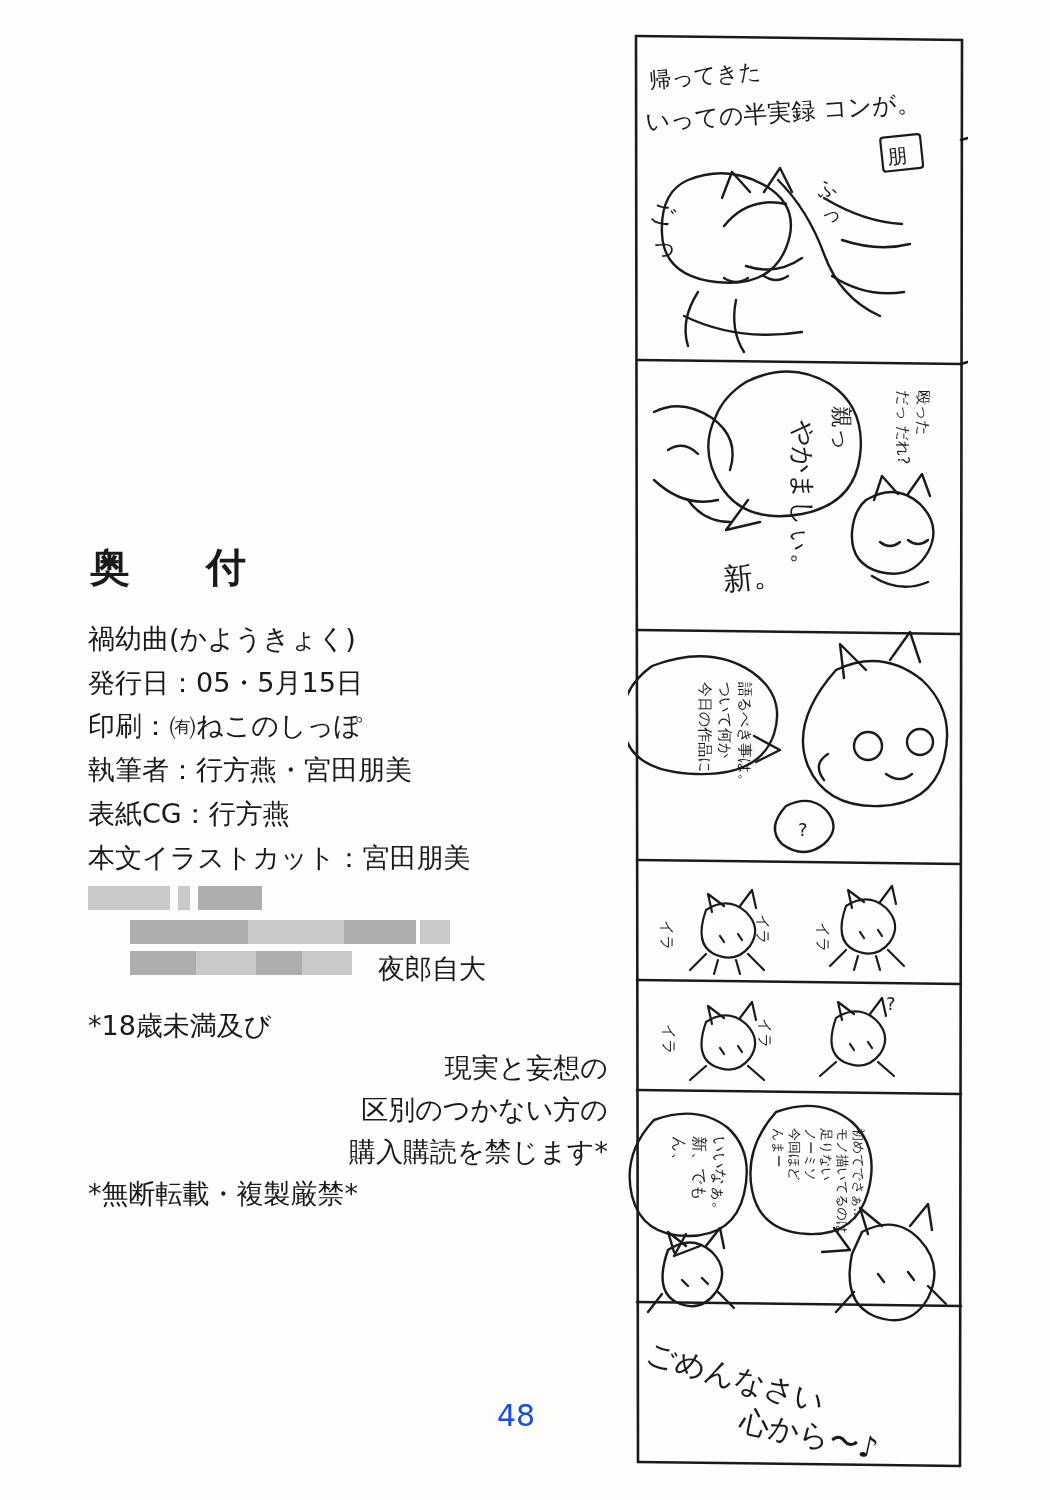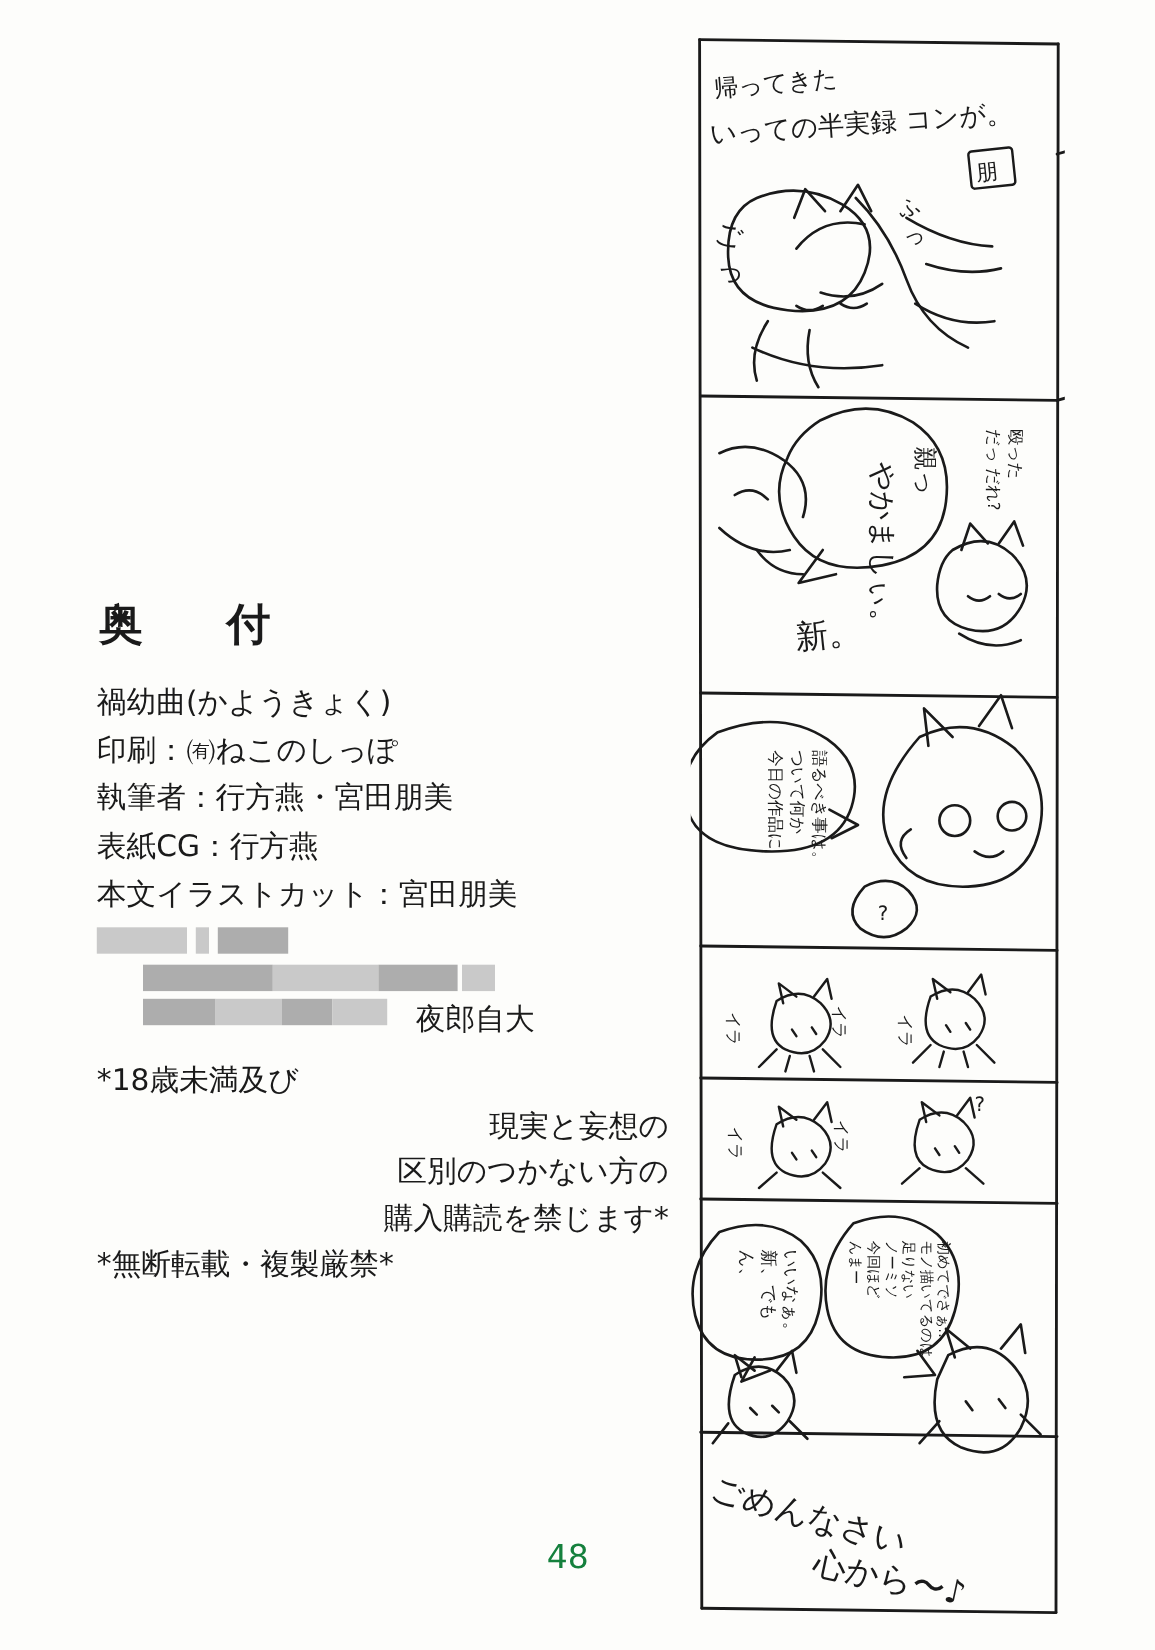--- a/index.html
+++ b/index.html
@@ -76,21 +76,21 @@
   }
   .notice div { white-space: nowrap; }
   .notice .ind { padding-left: 22px; text-align: right; }
 
   .page-number {
     position: absolute;
     left: 497px;
     top: 1398px;
     font-size: 30px;
     font-family: "DejaVu Sans", sans-serif;
-    color: #15803d;
+    color: #1d4ed8;
   }
 
   
   .strip {
     position: absolute;
     left: 628px;
     top: 30px;
     width: 340px;
     height: 1440px;
   }
@@ -103,20 +103,21 @@
 </head>
 <body>
 
 <div class="page">
 
   <div class="colophon">
     <div class="colophon-title">奥　付</div>
 
     <div class="colophon-lines">
       <div>禍幼曲(かようきょく)</div>
+      <div>発行日：05・5月15日</div>
       <div>印刷：㈲ねこのしっぽ</div>
       <div>執筆者：行方燕・宮田朋美</div>
       <div>表紙CG：行方燕</div>
       <div>本文イラストカット：宮田朋美</div>
     </div>
 
     <div class="redact-wrap">
       <div class="redact-row">
         <span class="redact light" style="width:82px"></span>
         <span class="redact light" style="width:12px;margin-left:8px"></span>

